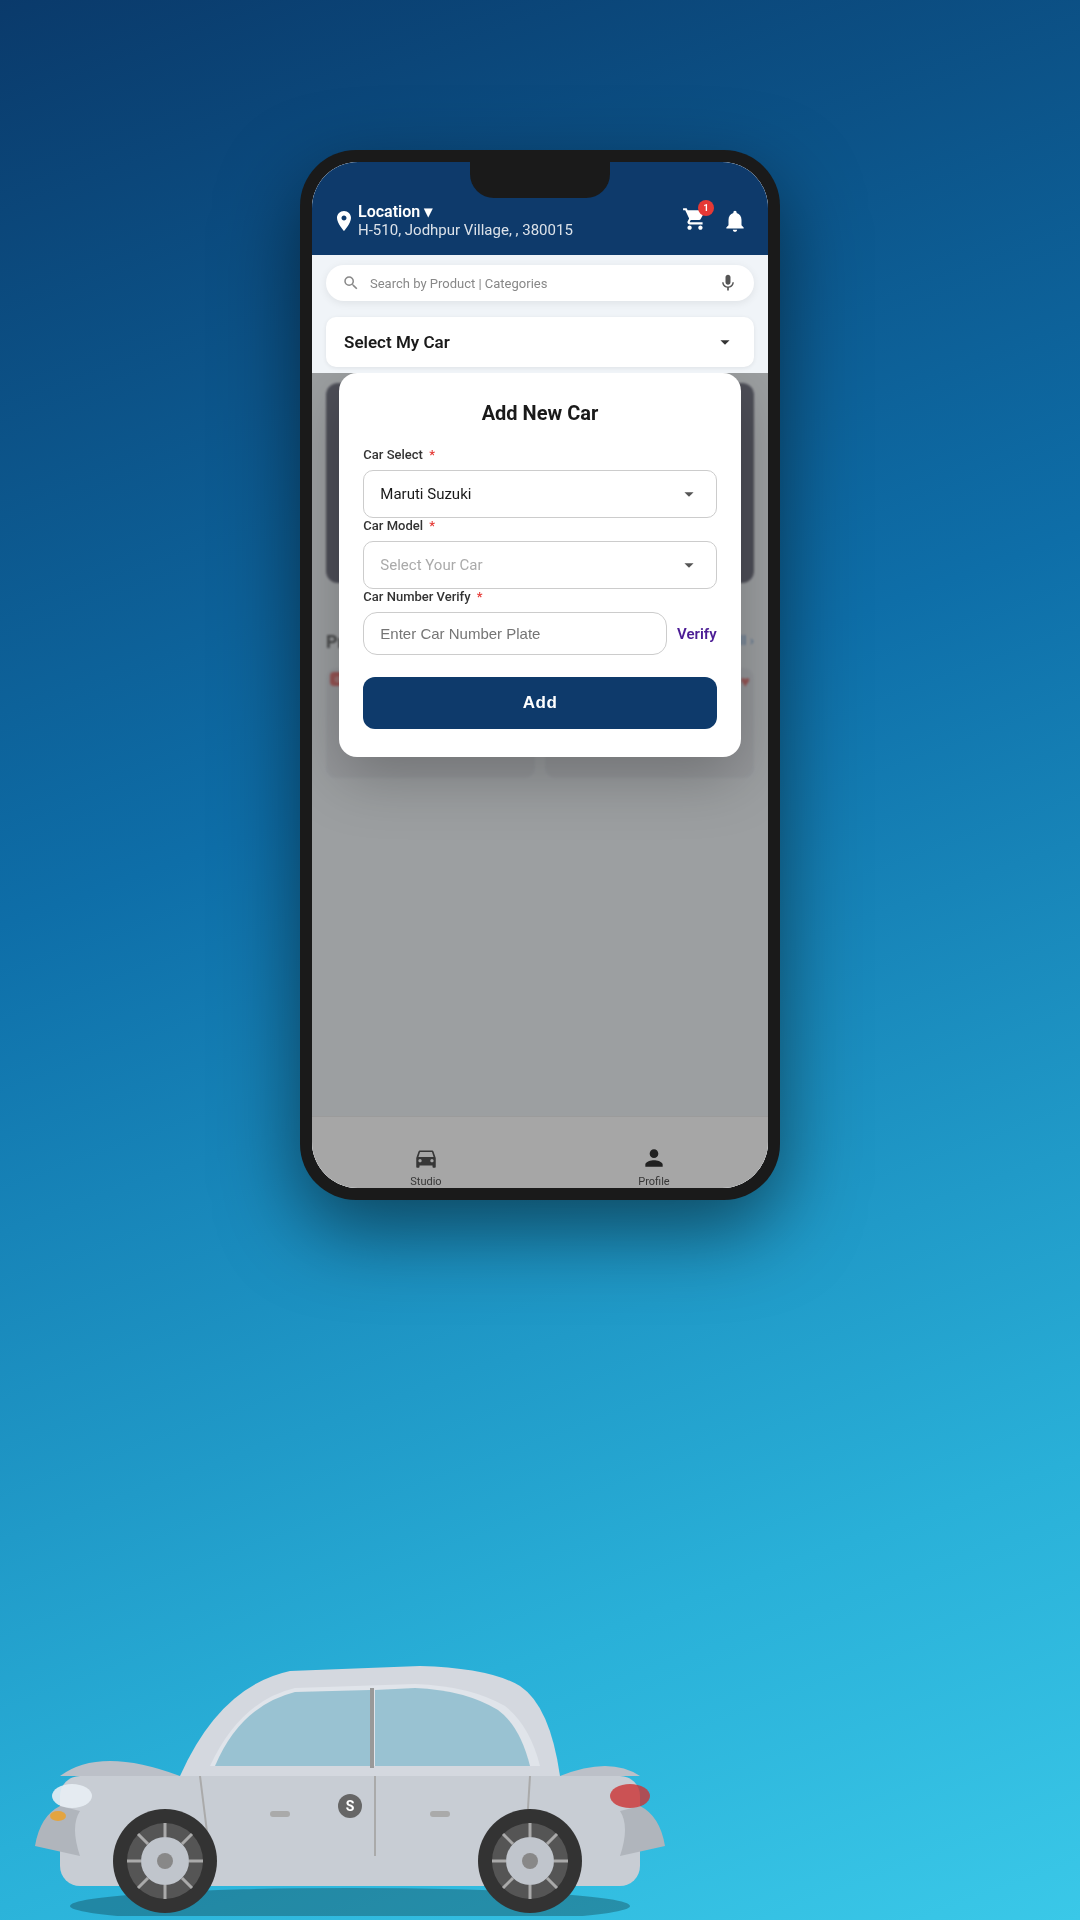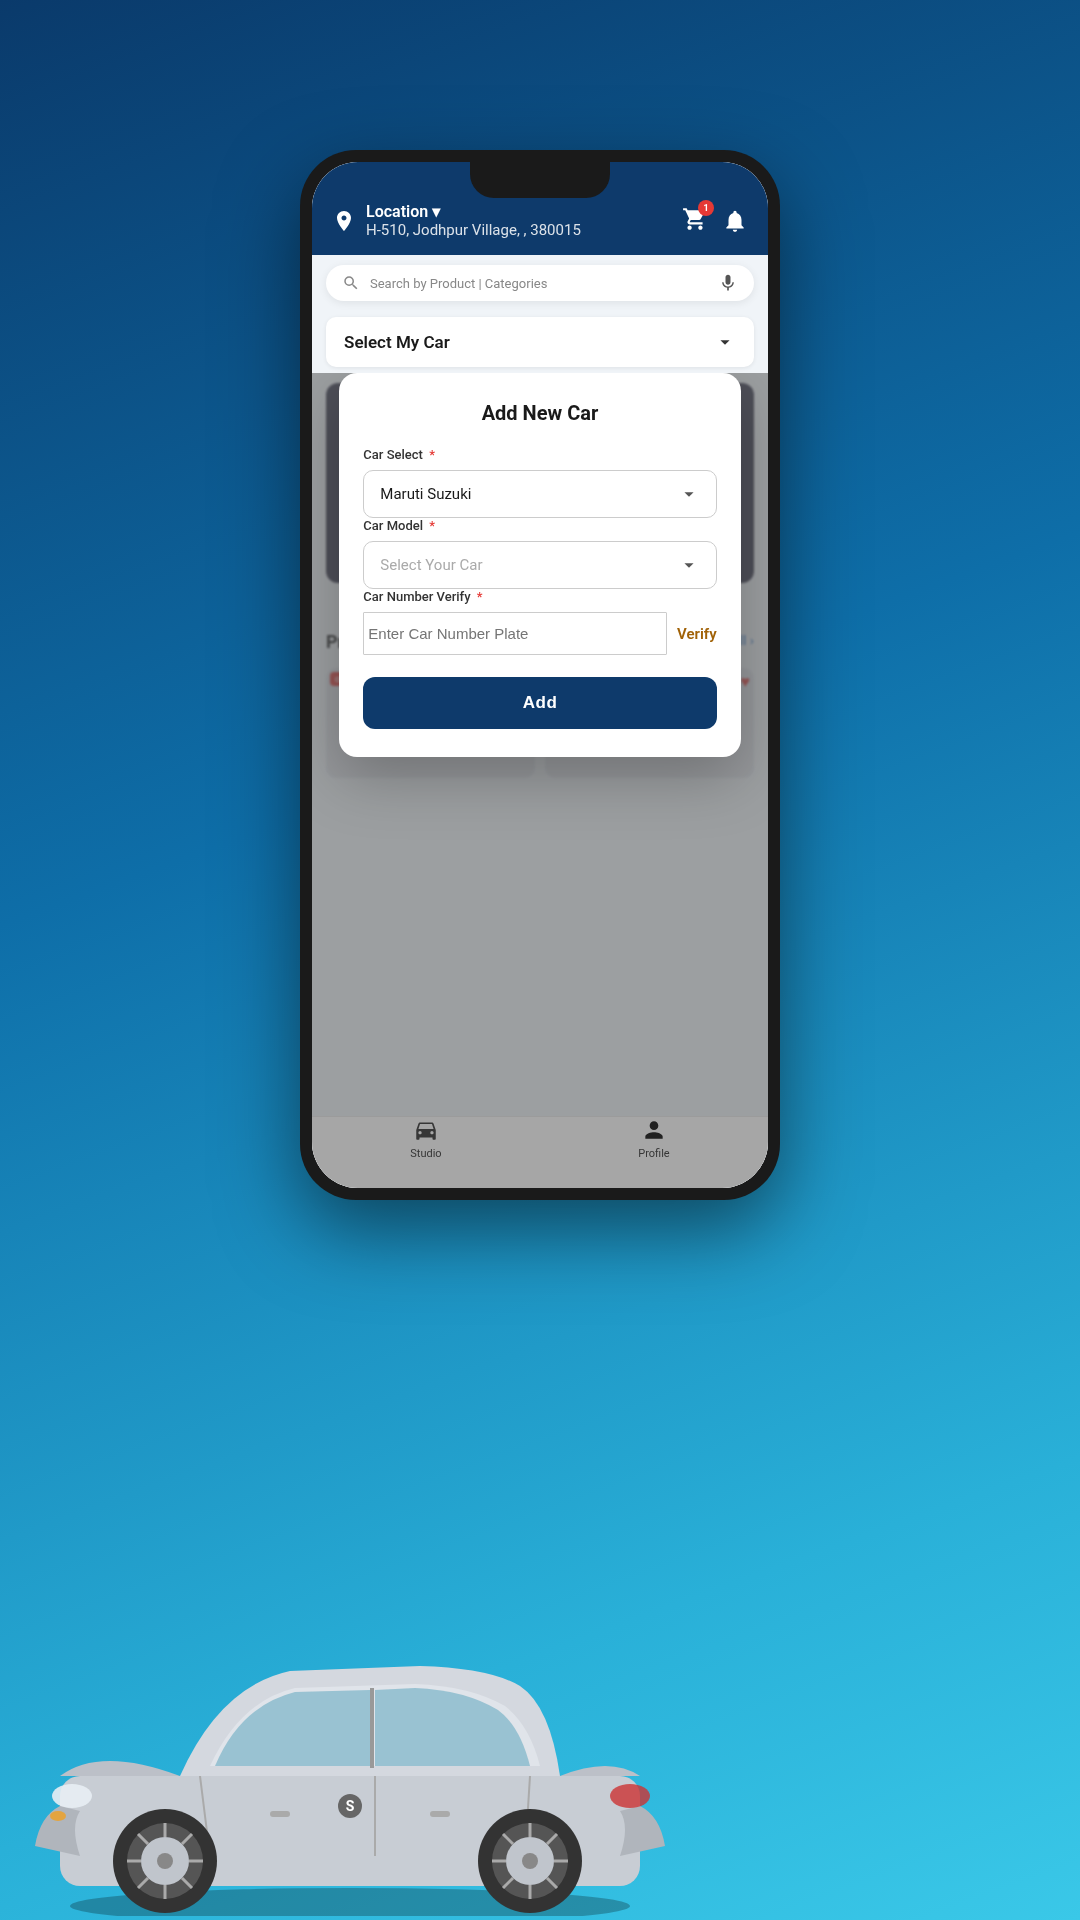--- a/index.html
+++ b/index.html
@@ -71,21 +71,21 @@
       background: #0e3a6b;
       padding: 40px 20px 16px;
       display: flex;
       align-items: center;
       justify-content: space-between;
     }
 
     .location-area {
       display: flex;
       align-items: center;
-      gap: 10px;
+      gap: 2px;
     }
 
     .location-text {
       color: white;
     }
 
     .location-label {
       font-size: 16px;
       font-weight: 600;
       display: flex;
@@ -216,21 +216,21 @@
 
     
     .bottom-nav {
       background: white;
       position: absolute;
       bottom: 0;
       left: 0;
       right: 0;
       height: 72px;
       display: flex;
-      align-items: flex-start;
+      align-items: flex-end;
       justify-content: space-around;
       border-top: 1px solid #eee;
     }
 
     .nav-item {
       display: flex;
       flex-direction: column;
       align-items: center;
       gap: 4px;
     }
@@ -303,29 +303,29 @@
     .number-plate-row {
       display: flex;
       gap: 10px;
       align-items: center;
       margin-bottom: 22px;
     }
 
     .number-plate-input {
       flex: 1;
       border: 1.5px solid #ccc;
-      border-radius: 1px;
-      padding: 12px 4px;
+      border-radius: 14px;
+      padding: 12px 16px;
       font-size: 15px;
       color: #aaa;
       background: white;
     }
 
     .verify-btn {
-      color: #a16207;
+      color: #4c1d95;
       font-size: 15px;
       font-weight: 600;
       cursor: pointer;
       white-space: nowrap;
     }
 
     .add-btn {
       background: #0e3a6b;
       color: white;
       border: none;

